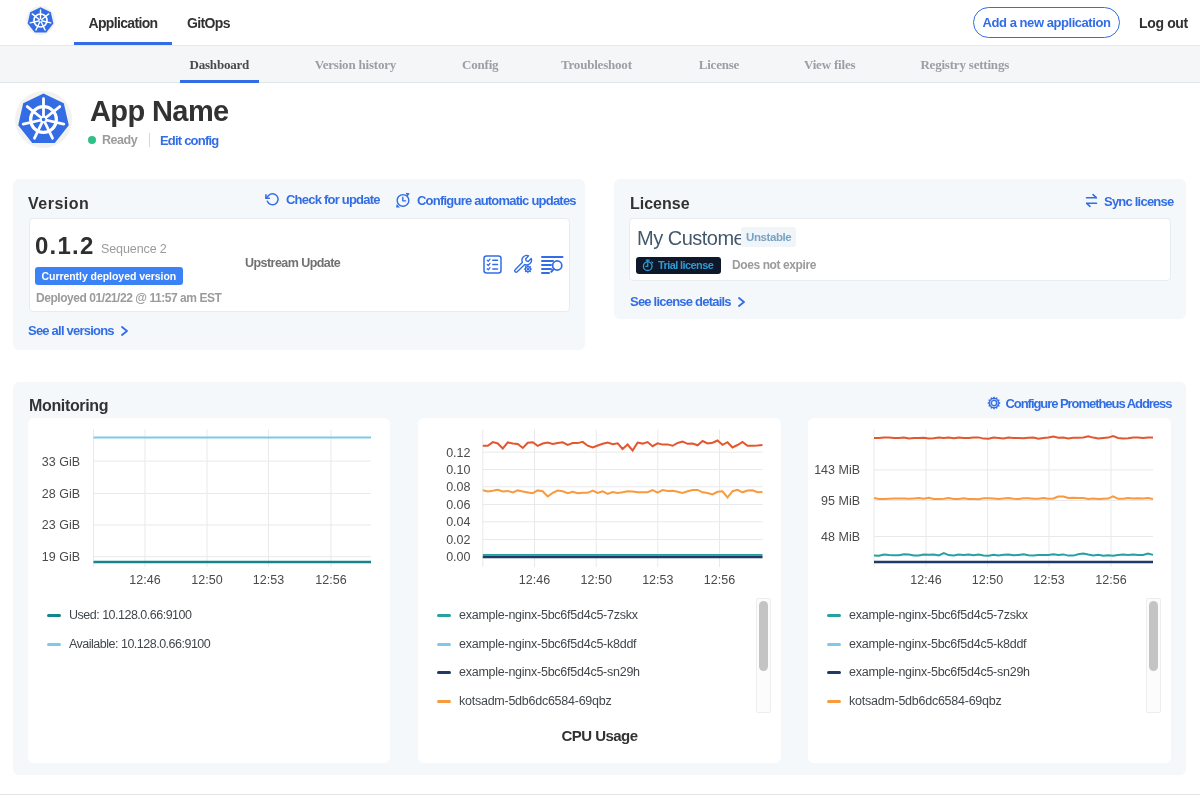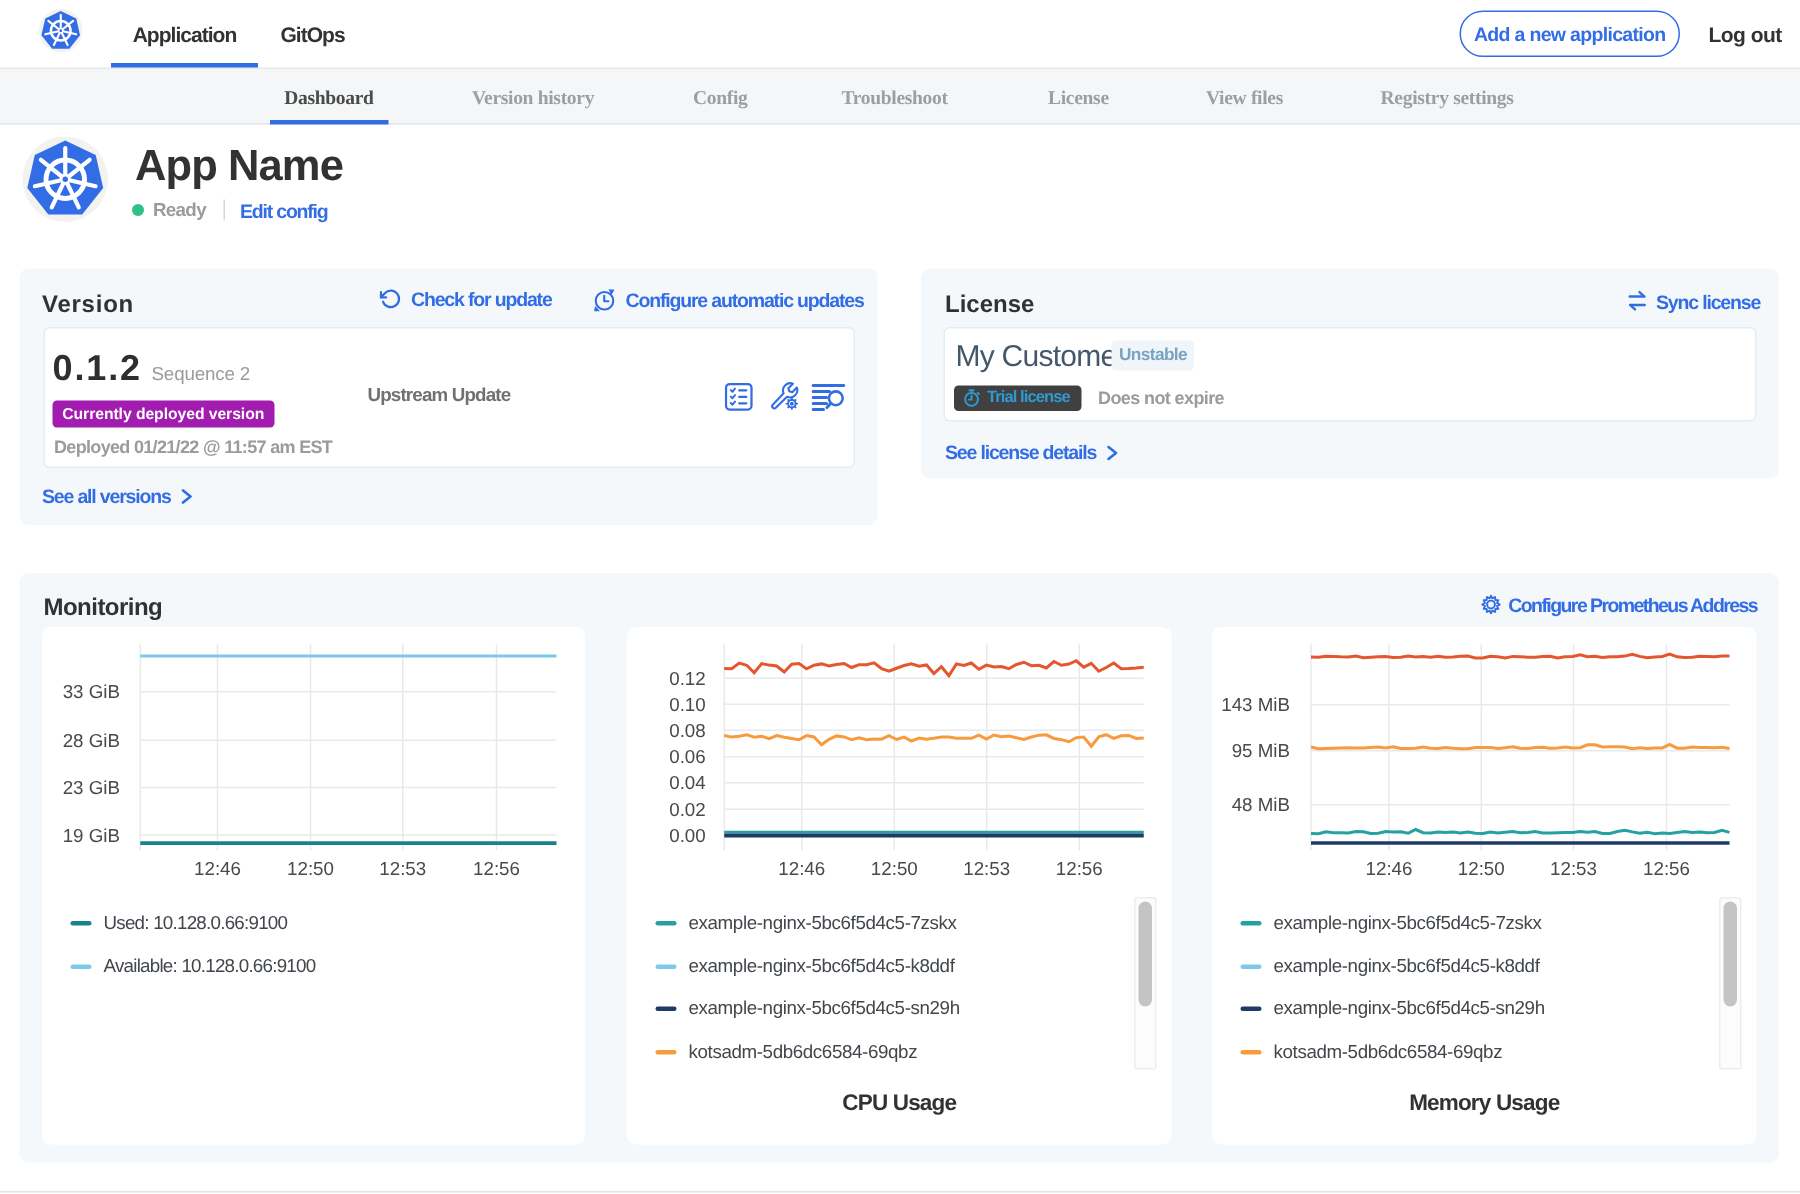--- a/index.html
+++ b/index.html
@@ -35,30 +35,30 @@
 .hlink { position:absolute; font-size:13px; font-weight:bold; color:#326de6; letter-spacing:-0.78px; white-space:nowrap; }
 .hlink svg { vertical-align:-2px; margin-right:5px; }
 
 #ver-card { left:13px; top:179px; width:572px; height:171px; }
 #lic-card { left:614px; top:179px; width:572px; height:140px; }
 #mon-card { left:13px; top:382px; width:1173px; height:393px; }
 
 #ver-box { left:16px; top:39px; width:541px; height:94px; }
 #ver-num { position:absolute; left:22px; top:52.5px; font-size:24px; font-weight:bold; color:#2f2f2f; letter-spacing:1.25px; }
 #ver-seq { position:absolute; left:88px; top:62.5px; font-size:12.5px; color:#9b9b9b; letter-spacing:-0.1px; }
-#ver-badge { position:absolute; left:22px; top:88px; height:18px; background:#a21caf; border-radius:3px; color:#fff; font-size:10.5px; font-weight:bold; line-height:18px; padding:0 6.5px; letter-spacing:-0.05px; }
+#ver-badge { position:absolute; left:22px; top:88px; height:18px; background:#3b82f6; border-radius:3px; color:#fff; font-size:10.5px; font-weight:bold; line-height:18px; padding:0 6.5px; letter-spacing:-0.05px; }
 #ver-deployed { position:absolute; left:23px; top:112px; font-size:12px; font-weight:600; color:#9b9b9b; letter-spacing:-0.45px; }
 #upstream { position:absolute; left:232px; top:77px; font-size:12.5px; font-weight:bold; color:#717171; letter-spacing:-0.55px; }
 #see-all { left:15px; top:144px; }
 #see-lic { left:16px; top:115px; }
 
 #lic-box { left:15px; top:39px; width:542px; height:63px; }
 #lic-name { position:absolute; left:23px; top:48px; font-size:20px; font-weight:normal; color:#44586c; letter-spacing:-0.5px; }
 #lic-channel { position:absolute; left:127px; top:48px; height:20px; background:#f0f5f9; border-radius:3px; color:#78a3c1; font-size:11.5px; font-weight:600; line-height:20px; padding:0 5px; letter-spacing:-0.4px; }
-#trial-badge { position:absolute; left:22px; top:78px; height:17px; background:#404040; border-radius:3px; color:#2f9ad0; font-size:11px; font-weight:bold; line-height:17px; padding:0 8px 0 22px; letter-spacing:-0.6px; }
+#trial-badge { position:absolute; left:22px; top:78px; height:17px; background:#0f172a; border-radius:3px; color:#2f9ad0; font-size:11px; font-weight:bold; line-height:17px; padding:0 8px 0 22px; letter-spacing:-0.6px; }
 #not-expire { position:absolute; left:118px; top:79px; font-size:12px; font-weight:600; color:#9b9b9b; letter-spacing:-0.4px; }
 
 
 .chart-card { position:absolute; top:36px; height:345px; background:#fff; border-radius:6px; }
 #chart-disk { left:15px; width:362px; }
 #chart-cpu { left:405px; width:363px; }
 #chart-mem { left:795px; width:363px; }
 .chart-svg { position:absolute; left:0; top:0; }
 .leg-row { position:absolute; height:14px; }
 .leg-dash { position:absolute; left:19px; top:6px; width:14px; height:3px; border-radius:2px; }
@@ -113,21 +113,21 @@
     <use href="#k8slogo"></use>
   </svg>
 <div id="app-name">App Name</div>
 <div id="ready-dot"></div>
 <div id="ready-txt">Ready</div>
 <div id="ready-sep"></div>
 <a id="edit-config">Edit config</a>
 
 <div class="card" id="ver-card">
   <div class="card-title" style="left:15px; top:16px; letter-spacing:0.5px;">Version</div>
-  <a class="hlink" style="left:240px; top:13px;"><svg width="15" height="15" viewBox="0 0 24 24" fill="none" stroke="#326de6" stroke-width="2.4" stroke-linecap="round" stroke-linejoin="round" style="vertical-align:-3px; margin-right:6px;">
+  <a class="hlink" style="left:252px; top:13px;"><svg width="15" height="15" viewBox="0 0 24 24" fill="none" stroke="#326de6" stroke-width="2.4" stroke-linecap="round" stroke-linejoin="round" style="vertical-align:-3px; margin-right:6px;">
         <polyline points="1.5 4.5 1.5 10 7 10"></polyline>
         <path d="M3.8 14.7 a8.8 8.8 0 1 0 1.9-9.2 L1.5 10"></path>
       </svg>Check for update</a>
   <a class="hlink" style="left:382px; top:13px;"><svg width="16" height="16" viewBox="0 0 17 17" fill="none" style="vertical-align:-3.5px; margin-right:6px;">
         <circle cx="8.5" cy="9" r="6.2" stroke="#326de6" stroke-width="1.5" fill="none"></circle>
         <polygon points="11.4,0.9 15.6,1.3 13.3,5.0" fill="#326de6"></polygon>
         <polygon points="1.9,12.8 5.3,16.5 1.1,16.4" fill="#326de6"></polygon>
         <path d="M8.3 5.6 L8.3 9.4 L11.3 9.4" stroke="#326de6" stroke-width="1.5" stroke-linecap="round" stroke-linejoin="round"></path>
       </svg>Configure automatic updates</a>
   <div class="whitebox" id="ver-box"></div>
@@ -343,17 +343,16 @@
         <div class="leg-dash" style="background:#1f3a67;"></div>
         <div class="leg-txt">example-nginx-5bc6f5d4c5-sn29h</div>
       </div>
     <div class="leg-row" style="top:275.5px;">
         <div class="leg-dash" style="background:#f79b3e;"></div>
         <div class="leg-txt">kotsadm-5db6dc6584-69qbz</div>
       </div>
     <div class="scrollbar">
         <div class="thumb"></div>
       </div>
-    <div class="chart-title">Memory Usage</div>
   </div>
 </div>
 
 <div id="bottom-line"></div>
 
 </body></html>

